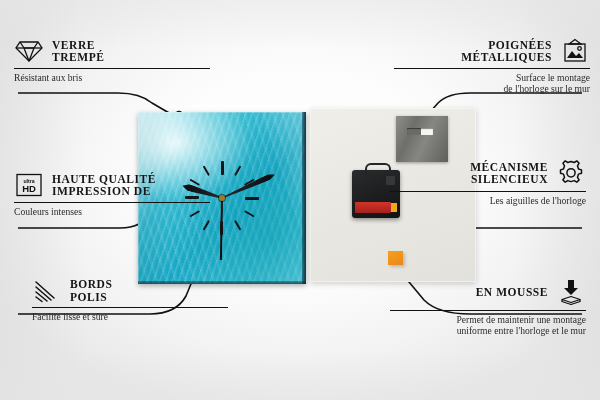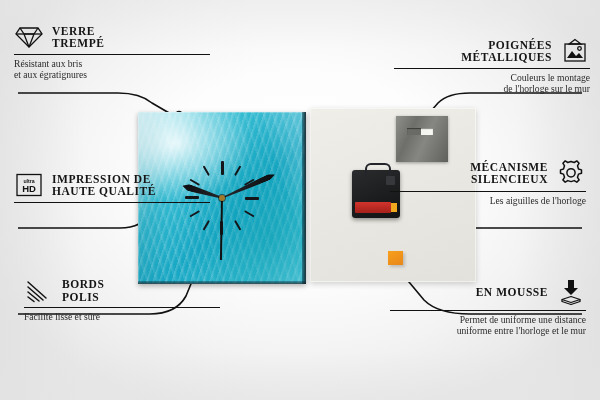--- a/index.html
+++ b/index.html
@@ -80,23 +80,23 @@
   .feat.right .head{flex-direction:row;justify-content:flex-end;}
   .feat .ttl{font-weight:700;font-size:11.5px;line-height:12.5px;color:#151515;
              letter-spacing:.55px;text-transform:uppercase;}
   .feat.left .ttl{text-align:left;}
   .feat.right .ttl{text-align:right;}
   .rule{height:0;border-top:1.3px solid #111;margin-top:4px;}
   .feat .desc{font-size:9.6px;line-height:11.4px;color:#2b2b2b;margin-top:3px;font-family:Liberation Serif, serif;}
   .feat.right .desc{text-align:right;}
   .ico{flex:0 0 auto;display:block;}
 
-  .f1{left:14px;top:24px;}
+  .f1{left:14px;top:38px;}
   .f2{left:14px;top:172px;}
-  .f3{left:24px;top:278px;}
+  .f3{left:32px;top:278px;}
   .f4{left:394px;top:38px;}
   .f5{left:390px;top:159px;}
   .f6{left:390px;top:278px;}
 </style>
 </head>
 <body>
 
 <div id="stage">
 
   <div class="vig"></div>
@@ -196,38 +196,38 @@
         <path d="M10,10 H20"></path>
       </svg>
       <div class="ttl">
         <div>VERRE</div>
         <div>TREMPÉ</div>
       </div>
     </div>
     <div class="rule"></div>
     <div class="desc">
       <div>Résistant aux bris</div>
-      <div>et aux égratignures</div>
     </div>
   </div>
 
   <div class="feat left f2">
     <div class="head">
       <svg class="ico" width="30" height="26" viewBox="0 0 30 26">
         <rect x="3" y="2.5" width="24" height="21" fill="none" stroke="#111" stroke-width="1.3"></rect>
         <text x="15" y="11" font-family="Liberation Sans, sans-serif" font-size="5.2" font-weight="700" fill="#111" text-anchor="middle">ultra</text>
         <text x="15" y="20" font-family="Liberation Sans, sans-serif" font-size="9.5" font-weight="700" fill="#111" text-anchor="middle">HD</text>
       </svg>
       <div class="ttl">
+        <div>HAUTE QUALITÉ</div>
         <div>IMPRESSION DE</div>
-        <div>HAUTE QUALITÉ</div>
-      </div>
-    </div>
-    <div class="rule"></div>
-    <div class="desc">
+      </div>
+    </div>
+    <div class="rule"></div>
+    <div class="desc">
+      <div>Couleurs intenses</div>
     </div>
   </div>
 
   <div class="feat left f3">
     <div class="head">
       <svg class="ico" width="30" height="24" viewBox="0 0 30 24" fill="none" stroke="#111" stroke-width="1.5" stroke-linecap="round">
         <path d="M4,3 L22,19"></path>
         <path d="M4,8 L19,21"></path>
         <path d="M4,13 L15,22"></path>
         <path d="M4,18 L10,22.5"></path>
@@ -251,21 +251,21 @@
       </div>
       <svg class="ico" width="30" height="26" viewBox="0 0 30 26" fill="none" stroke="#111" stroke-width="1.3">
         <path d="M15,1.5 L9,6 H21 Z"></path>
         <rect x="5" y="6" width="20" height="17"></rect>
         <path d="M7,20 L12,13 L16,18 L19,15 L23,20 Z" fill="#111" stroke="none"></path>
         <circle cx="19.5" cy="10.5" r="1.8"></circle>
       </svg>
     </div>
     <div class="rule"></div>
     <div class="desc">
-      <div>Couleurs le montage</div>
+      <div>Surface le montage</div>
       <div>de l'horloge sur le mur</div>
     </div>
   </div>
 
   <div class="feat right f5">
     <div class="head">
       <div class="ttl">
         <div>MÉCANISME</div>
         <div>SILENCIEUX</div>
       </div>
@@ -286,18 +286,18 @@
         <div>EN MOUSSE</div>
       </div>
       <svg class="ico" width="30" height="28" viewBox="0 0 30 28" fill="none" stroke="#111" stroke-width="1.3" stroke-linejoin="round">
         <path d="M12,2 h6 v8 h4 l-7,7 -7,-7 h4 Z" fill="#111" stroke="none"></path>
         <path d="M15,18.5 l9,3 -9,3 -9,-3 Z"></path>
         <path d="M6,21.5 v2 l9,3 9,-3 v-2"></path>
       </svg>
     </div>
     <div class="rule"></div>
     <div class="desc">
-      <div>Permet de uniforme une distance</div>
+      <div>Permet de maintenir une montage</div>
       <div>uniforme entre l'horloge et le mur</div>
     </div>
   </div>
 
 </div>
 
 </body></html>

